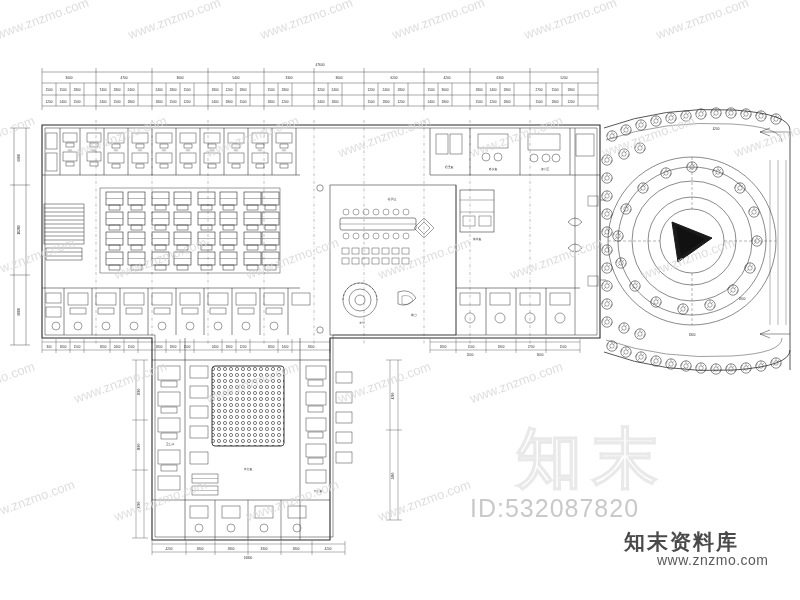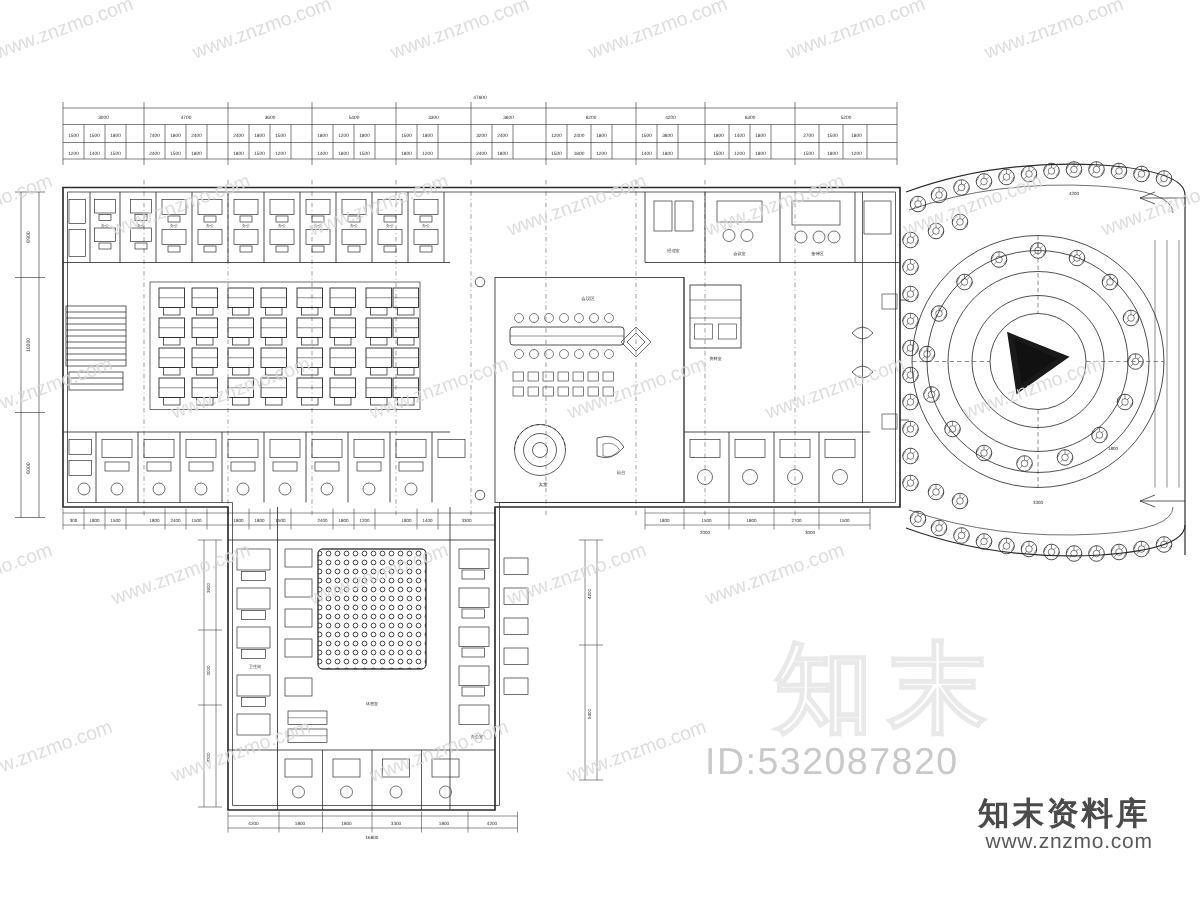--- a/index.html
+++ b/index.html
@@ -46,21 +46,21 @@
     position:absolute;z-index:7;
     left:470px;top:494px;
     font-size:25px;
     color:#c9c9c9;
     letter-spacing:1px;
     font-family:"Liberation Sans", sans-serif;
     text-shadow:0 0 3px #fff,0 0 6px #fff;
   }
   .brand-cn{
     position:absolute;z-index:8;
-    left:652px;top:528px;
+    left:624px;top:528px;
     font-family:"DejaVu Sans", sans-serif;
     font-size:21px;font-weight:700;color:#4a4a4a;letter-spacing:2px;
   }
   .brand-en{
     position:absolute;z-index:8;
     left:657px;top:552px;
     font-size:14px;color:#5a5a5a;letter-spacing:.5px;
   }
 </style>
 </head>

